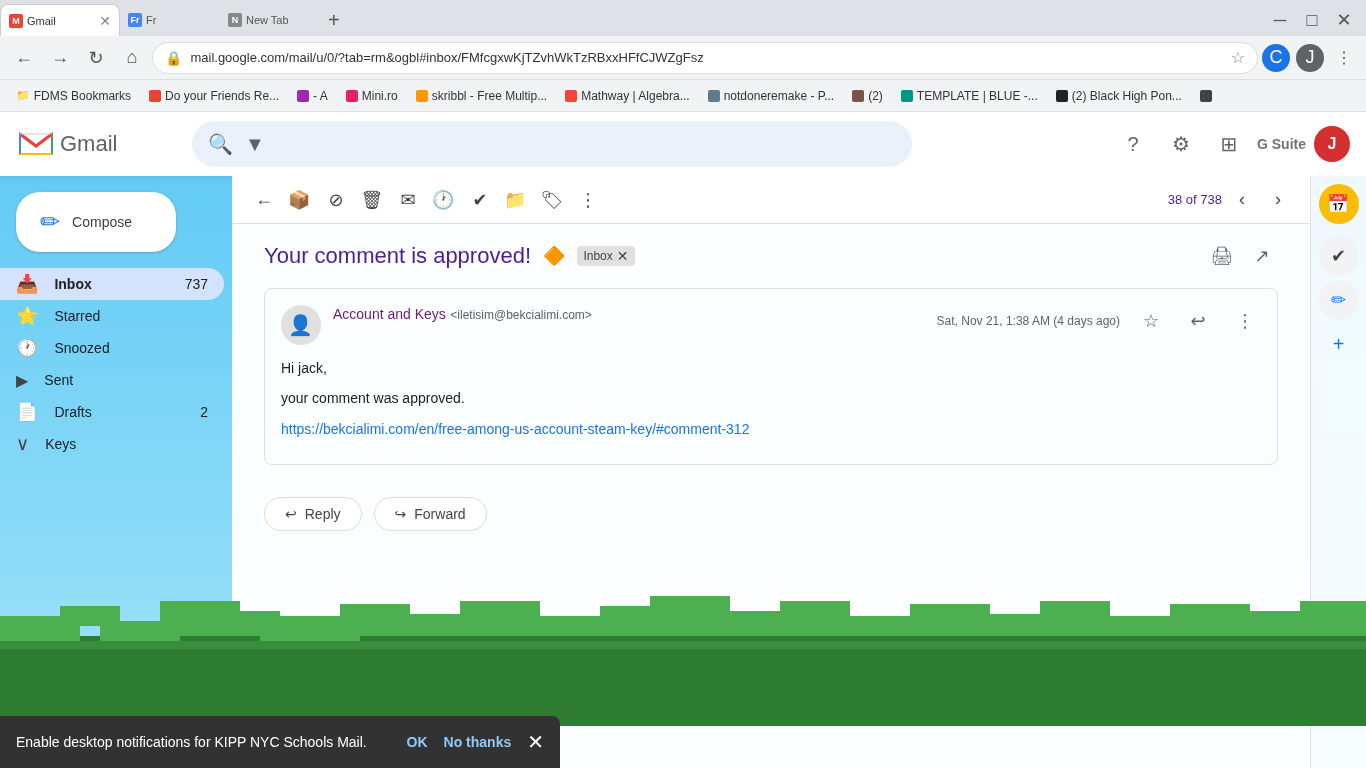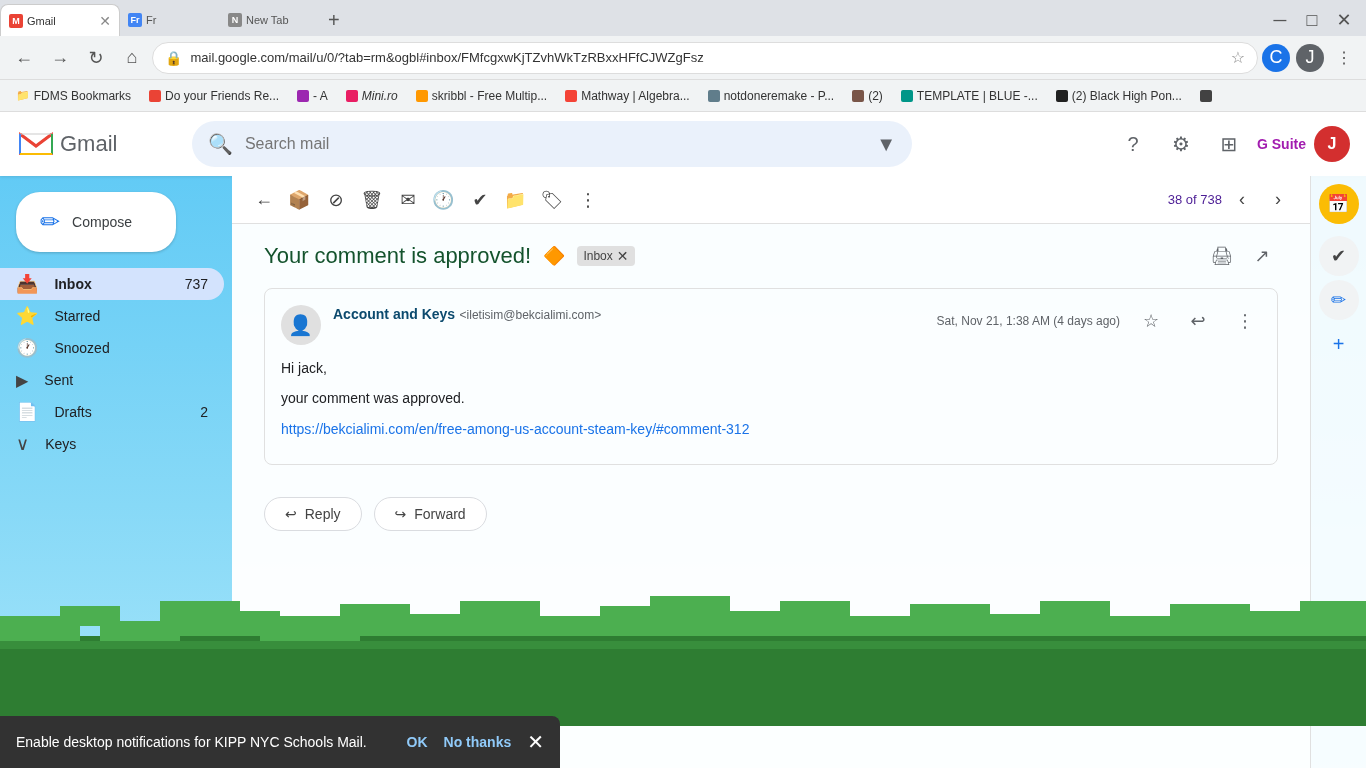--- a/index.html
+++ b/index.html
@@ -63,29 +63,29 @@
 
     .toolbar { display: flex; align-items: center; background: white; padding: 8px 16px; border-bottom: 1px solid #e0e0e0; gap: 4px; height: 48px; }
     .tool-btn { background: none; border: none; cursor: pointer; width: 32px; height: 32px; border-radius: 4px; display: flex; align-items: center; justify-content: center; font-size: 18px; color: #444; }
     .toolbar-spacer { flex: 1; }
     .page-count { font-size: 13px; color: #4c1d95; }
     .nav-arrows { display: flex; gap: 4px; }
 
     .email-view { flex: 1; overflow-y: auto; background: white; padding: 16px 32px; }
 
     .email-subject-row { display: flex; align-items: center; gap: 12px; margin-bottom: 16px; }
-    .email-subject { font-size: 22px; color: #14532d; font-weight: normal; }
+    .email-subject { font-size: 22px; color: #4c1d95; font-weight: normal; }
     .inbox-tag { display: flex; align-items: center; background: #e0e0e0; border-radius: 4px; padding: 2px 6px; font-size: 12px; color: #444; gap: 4px; }
     .inbox-tag-close { cursor: pointer; font-size: 14px; }
 
     .email-message { border: 1px solid #e0e0e0; border-radius: 8px; padding: 16px; margin-bottom: 16px; }
     .email-meta { display: flex; align-items: flex-start; margin-bottom: 12px; gap: 12px; }
     .sender-avatar { width: 40px; height: 40px; border-radius: 50%; background: #e0e0e0; display: flex; align-items: center; justify-content: center; font-size: 18px; color: #888; flex-shrink: 0; }
     .sender-info { flex: 1; }
-    .sender-name { font-size: 14px; font-weight: bold; color: #0c4a6e; }
+    .sender-name { font-size: 14px; font-weight: normal; color: #701a75; }
     .sender-email { font-size: 12px; color: #5f6368; }
     .to-line { font-size: 12px; color: #5f6368; }
     .email-time { display: flex; align-items: center; gap: 15px; font-size: 12px; color: #5f6368; margin-left: auto; }
     .email-action-icon { background: none; border: none; cursor: pointer; font-size: 18px; color: #5f6368; width: 32px; height: 32px; border-radius: 50%; display: flex; align-items: center; justify-content: center; }
 
     .email-body { font-size: 14px; color: #202124; line-height: 1.6; }
     .email-link { color: #1a73e8; text-decoration: none; }
 
     .reply-area { padding: 16px 0; display: flex; gap: 12px; }
     .reply-btn { display: flex; align-items: center; gap: 8px; border: 1px solid #dadce0; background: white; border-radius: 20px; padding: 8px 20px; font-size: 14px; color: #444; cursor: pointer; }
@@ -168,21 +168,21 @@
     <div class="bookmark-item">
       <div style="width:12px;height:12px;background:#ea4335;border-radius:2px;flex-shrink:0;"></div>
       <span style="font-size:12px;">Do your Friends Re...</span>
     </div>
     <div class="bookmark-item">
       <div style="width:12px;height:12px;background:#9c27b0;border-radius:2px;flex-shrink:0;"></div>
       <span style="font-size:12px;">- A</span>
     </div>
     <div class="bookmark-item">
       <div style="width:12px;height:12px;background:#e91e63;border-radius:2px;flex-shrink:0;"></div>
-      <span style="font-size:12px;font-style:italic;">Mini.ro</span>
+      <span style="font-size:12px;">Mini.ro</span>
     </div>
     <div class="bookmark-item">
       <div style="width:12px;height:12px;background:#ff9800;border-radius:2px;flex-shrink:0;"></div>
       <span style="font-size:12px;">skribbl - Free Multip...</span>
     </div>
     <div class="bookmark-item">
       <div style="width:12px;height:12px;background:#f44336;border-radius:2px;flex-shrink:0;"></div>
       <span style="font-size:12px;">Mathway | Algebra...</span>
     </div>
     <div class="bookmark-item">
@@ -219,30 +219,29 @@
         <rect x="4" y="10" width="32" height="20" fill="none" stroke="#ccc" stroke-width="1"></rect>
         <path d="M4 10 L4 30" stroke="#4285f4" stroke-width="2"></path>
         <path d="M36 10 L36 30" stroke="#34a853" stroke-width="2"></path>
         <path d="M4 30 L36 30" stroke="#fbbc04" stroke-width="2"></path>
       </svg>
       <span class="gmail-logo-text">Gmail</span>
     </div>
 
     <div class="search-bar">
       <span class="search-icon">🔍</span>
-      <input class="search-input" type="text" placeholder="Search mail" style="">
       <span style="color:#5f6368;font-size:20px;">▼</span>
     </div>
 
     <div class="header-icons">
       <button class="header-icon-btn">?</button>
       <button class="header-icon-btn">⚙</button>
       <button class="header-icon-btn">⊞</button>
       <div style="display:flex;align-items:center;gap:8px;">
-        <span style="font-size:14px;font-weight:bold;color:#a21caf;">G Suite</span>
+        <span style="font-size:14px;font-weight:bold;color:#737373;">G Suite</span>
         <div class="avatar">J</div>
       </div>
     </div>
   </div>
 
   <div class="gmail-body">
 
     <div class="sidebar">
       <button class="compose-btn">
         <span class="compose-icon">✏</span>

